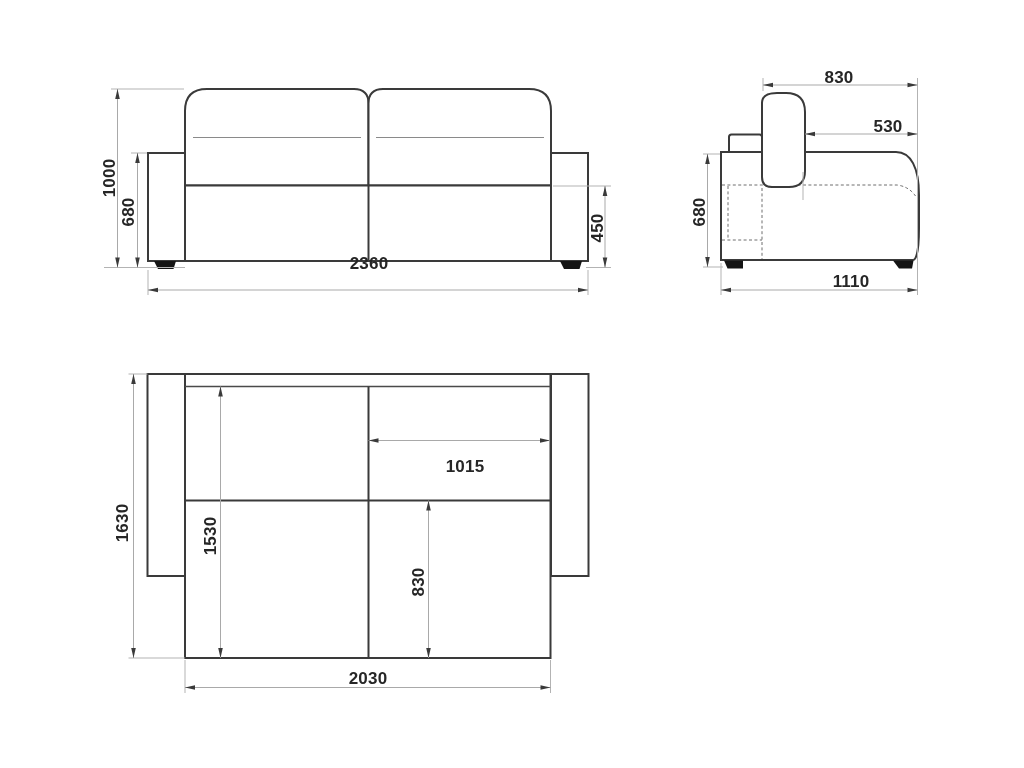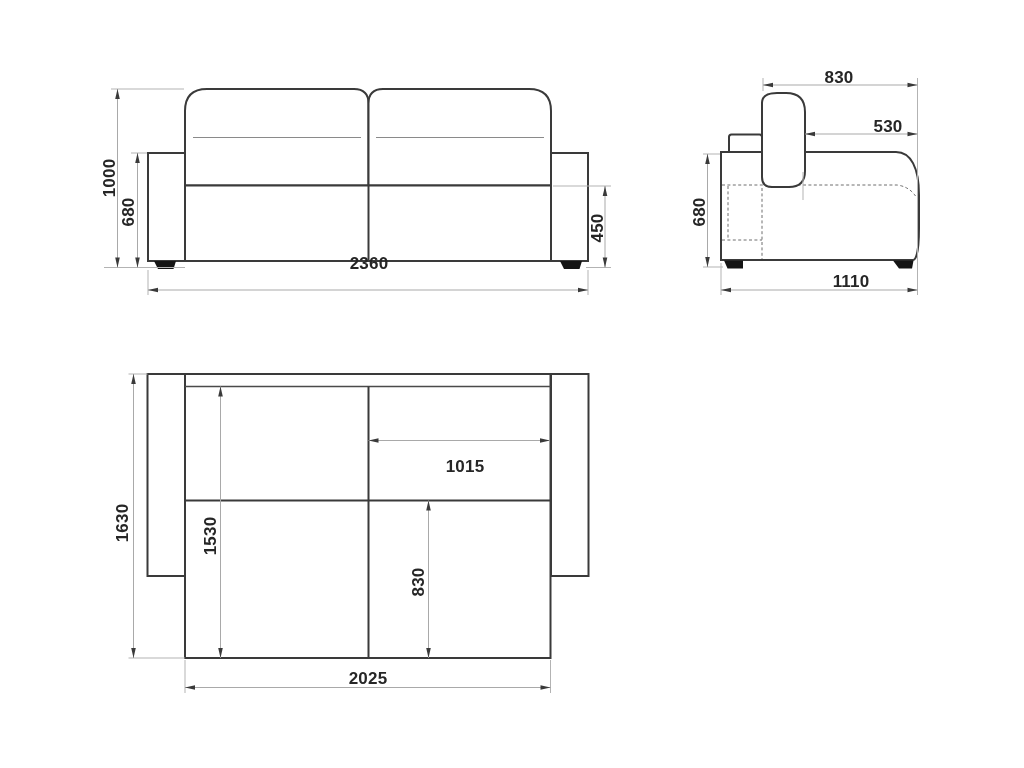--- a/index.html
+++ b/index.html
@@ -147,15 +147,15 @@
 
   <div class="lbl" style="left:839px; top:77px;">830</div>
   <div class="lbl" style="left:888px; top:126px;">530</div>
   <div class="lbl rot" style="left:699px; top:212px;">680</div>
   <div class="lbl" style="left:851px; top:281px;text-align:center;">1110</div>
 
   <div class="lbl rot" style="left:122px; top:523px;">1630</div>
   <div class="lbl rot" style="left:210px; top:536px;">1530</div>
   <div class="lbl" style="left:465px; top:430px;margin-top:36px;">1015</div>
   <div class="lbl rot" style="left:418px; top:582px;">830</div>
-  <div class="lbl" style="left:368px; top:678px;">2025</div>
+  <div class="lbl" style="left:368px; top:678px;">2030</div>
 
 </div>
 
 </body></html>

